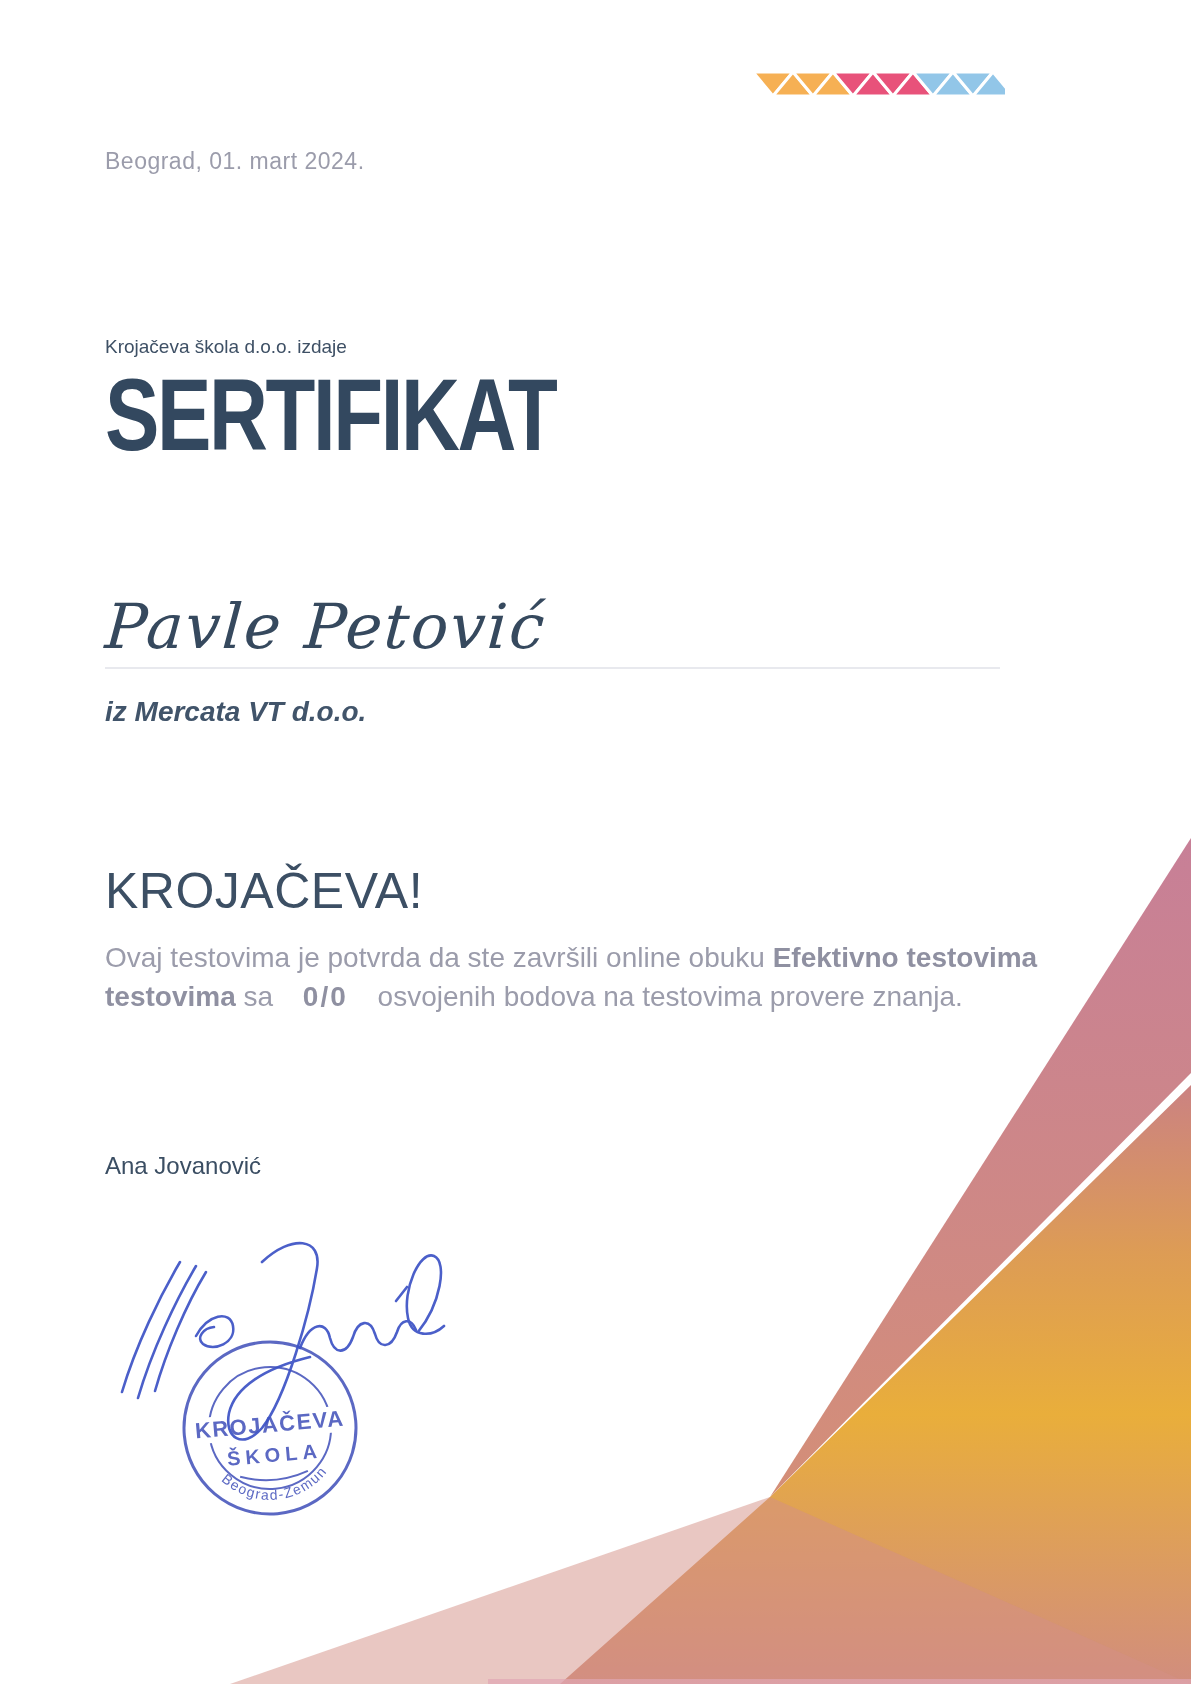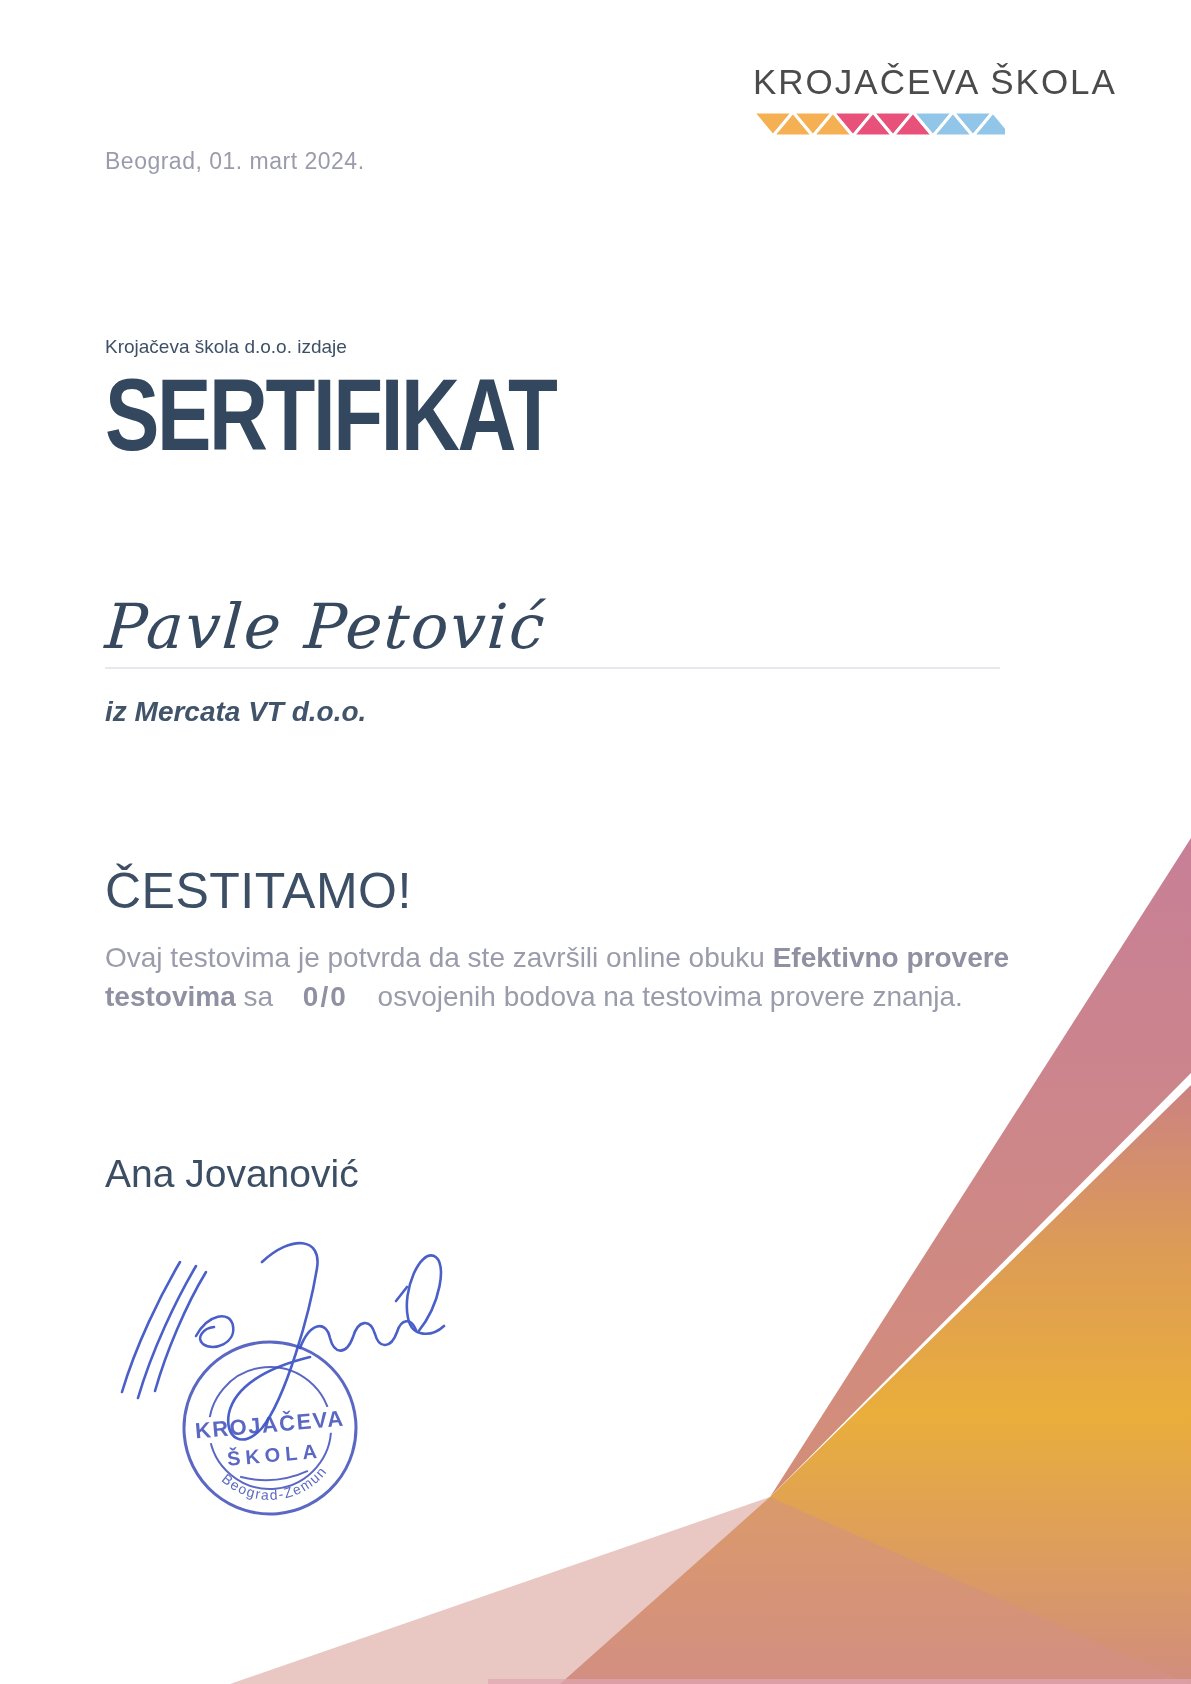--- a/index.html
+++ b/index.html
@@ -21,21 +21,21 @@
                   font-size:62px;color:#36495e;transform:skewX(-4deg);transform-origin:left bottom;
                   letter-spacing:2px;white-space:nowrap;}
   .name-underline{left:105px;top:667px;width:895px;height:2px;background:#e8e9ee;}
   .company-line{left:105px;top:696px;font-size:28px;font-style:italic;font-weight:700;color:#41546a;}
 
   .congrats-heading{left:105px;top:862px;font-size:50px;font-weight:500;color:#3c4f64;letter-spacing:.5px;}
   .congrats-body{left:105px;top:938px;width:990px;font-size:28px;line-height:39px;color:#9b9cab;}
   .congrats-body b{color:#8f90a1;font-weight:700;}
   .score{letter-spacing:2px;margin:0 22px;}
 
-  .signer-name{left:105px;top:1152px;font-size:39px;color:#3b4e63;}
+  .signer-name{left:105px;top:1152px;font-size:24px;color:#3b4e63;}
   .signer-title{left:105px;top:1215px;font-size:27px;color:#9b9cab;}
 
   .deco{left:0;top:0;}
   .sig-svg{left:80px;top:1235px;}
 </style>
 </head>
 <body>
 
 <div class="page">
 
@@ -54,21 +54,20 @@
     </defs>
     <polygon points="1191,1085 770,1497 560,1684 1191,1684" fill="url(#gradGold)"></polygon>
     <polygon points="1191,838 1191,1073 770,1497" fill="url(#gradRose)" opacity="0.96"></polygon>
     <polygon points="770,1497 230,1684 1191,1684" fill="#d38f86" opacity="0.5"></polygon>
     <rect x="488" y="1679" width="703" height="5" fill="#e0a6b3" opacity="0.7"></rect>
   </svg>
 
   <div class="abs date-line">Beograd, 01. mart 2024.</div>
 
   <div class="abs logo">
-    <div class="logo-text">KROJAČEVA ŠKOLA</div>
     <svg class="logo-strip" width="252" height="26" viewBox="0 0 252 26">
       <g stroke="#fff" stroke-width="3" stroke-linejoin="round">
         <polygon points="0,1 40,1 20,25" fill="#f6b054"></polygon>
         <polygon points="20,25 60,25 40,1" fill="#f6b054"></polygon>
         <polygon points="40,1 80,1 60,25" fill="#f6b054"></polygon>
         <polygon points="60,25 100,25 80,1" fill="#f6b054"></polygon>
         <polygon points="80,1 120,1 100,25" fill="#e8527a"></polygon>
         <polygon points="100,25 140,25 120,1" fill="#e8527a"></polygon>
         <polygon points="120,1 160,1 140,25" fill="#e8527a"></polygon>
         <polygon points="140,25 180,25 160,1" fill="#e8527a"></polygon>
@@ -80,23 +79,23 @@
     </svg>
   </div>
 
   <div class="abs issuer-line">Krojačeva škola d.o.o. izdaje</div>
   <div class="abs big-title">SERTIFIKAT</div>
 
   <div class="abs recipient-name">Pavle Petović</div>
   <div class="abs name-underline"></div>
   <div class="abs company-line">iz Mercata VT d.o.o.</div>
 
-  <div class="abs congrats-heading">ČESTITAMO!</div>
+  <div class="abs congrats-heading">KROJAČEVA!</div>
   <div class="abs congrats-body">
-    <span>Ovaj testovima je potvrda da ste završili online obuku </span><b>Efektivno provere</b><br>
+    <span>Ovaj testovima je potvrda da ste završili online obuku </span><b>Efektivno testovima</b><br>
     <b>testovima</b><span> sa </span><b class="score">0/0</b><span> osvojenih bodova na testovima provere znanja.</span>
   </div>
 
   <div class="abs signer-name">Ana Jovanović</div>
 
   <svg class="abs sig-svg" width="480" height="440" viewBox="80 1235 480 440">
 
     <g transform="translate(270,1428) rotate(-5)" opacity="0.88" fill="none" stroke="#4554bb">
       <circle r="86" stroke-width="3"></circle>
       <circle r="61" stroke-width="2"></circle>

